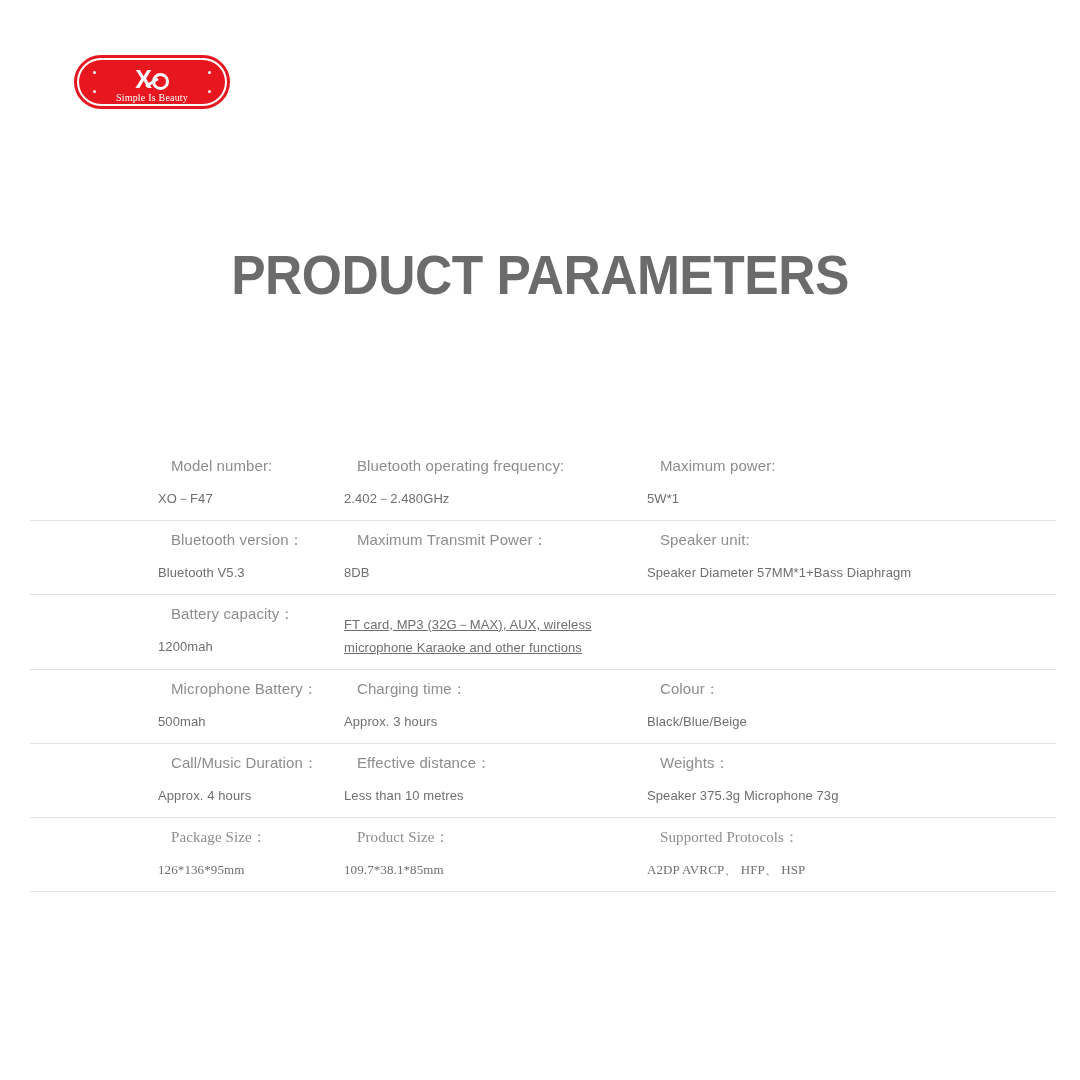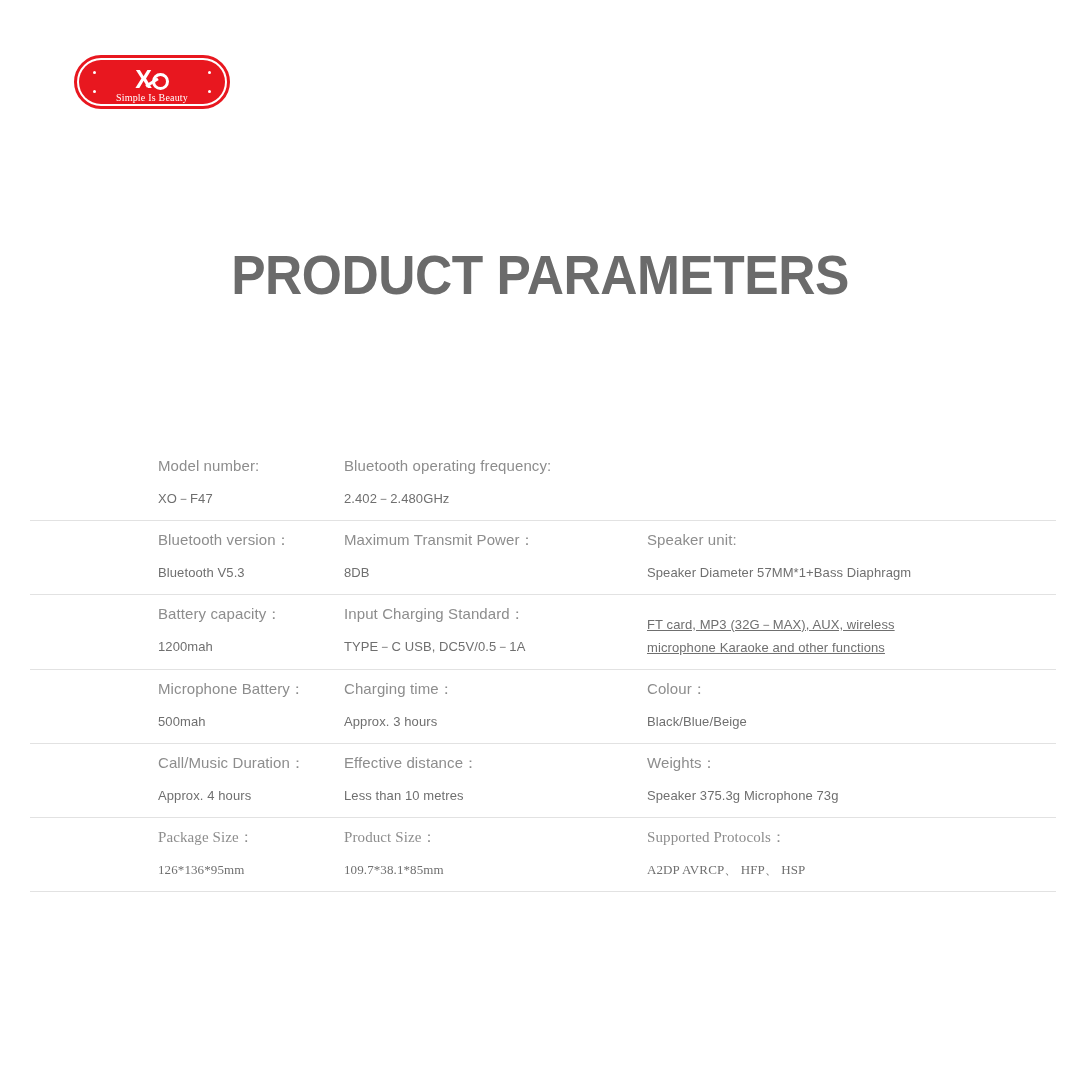--- a/index.html
+++ b/index.html
@@ -128,20 +128,21 @@
     padding-right: 14px;
   }
   .spec-cell.c1 { width: 314px; padding-left: 128px; }
   .spec-cell.c2 { width: 303px; }
   .spec-cell.c3 { width: 409px; }
   .spec-label {
     font-size: 15px;
     line-height: 22px;
     color: #8d8d8d;
     letter-spacing: 0.1px;
+    margin-left: 13px;
   }
   .spec-value {
     font-size: 13px;
     line-height: 23px;
     color: #6f6f6f;
     margin-top: 10px;
     letter-spacing: 0.1px;
   }
   .spec-value.wrap { max-width: 300px; text-decoration: underline; }
 </style>
@@ -168,20 +169,24 @@
 
   <div class="spec-row">
     <div class="spec-cell c1">
       <div class="spec-label">Model number:</div>
       <div class="spec-value">XO－F47</div>
     </div>
     <div class="spec-cell c2">
       <div class="spec-label">Bluetooth operating frequency:</div>
       <div class="spec-value">2.402－2.480GHz</div>
     </div>
+    <div class="spec-cell c3">
+      <div class="spec-label">Maximum power:</div>
+      <div class="spec-value">5W*1</div>
+    </div>
   </div>
 
   <div class="spec-row">
     <div class="spec-cell c1">
       <div class="spec-label">Bluetooth version：</div>
       <div class="spec-value">Bluetooth V5.3</div>
     </div>
     <div class="spec-cell c2">
       <div class="spec-label">Maximum Transmit Power：</div>
       <div class="spec-value">8DB</div>
@@ -190,24 +195,20 @@
       <div class="spec-label">Speaker unit:</div>
       <div class="spec-value">Speaker Diameter 57MM*1+Bass Diaphragm</div>
     </div>
   </div>
 
   <div class="spec-row">
     <div class="spec-cell c1">
       <div class="spec-label">Battery capacity：</div>
       <div class="spec-value">1200mah</div>
     </div>
-    <div class="spec-cell c2">
-      <div class="spec-label">Input Charging Standard：</div>
-      <div class="spec-value">TYPE－C USB, DC5V/0.5－1A</div>
-    </div>
     <div class="spec-cell c3">
       <div class="spec-value wrap">FT card, MP3 (32G－MAX), AUX, wireless microphone Karaoke and other functions</div>
     </div>
   </div>
 
   <div class="spec-row">
     <div class="spec-cell c1">
       <div class="spec-label">Microphone Battery：</div>
       <div class="spec-value">500mah</div>
     </div>

